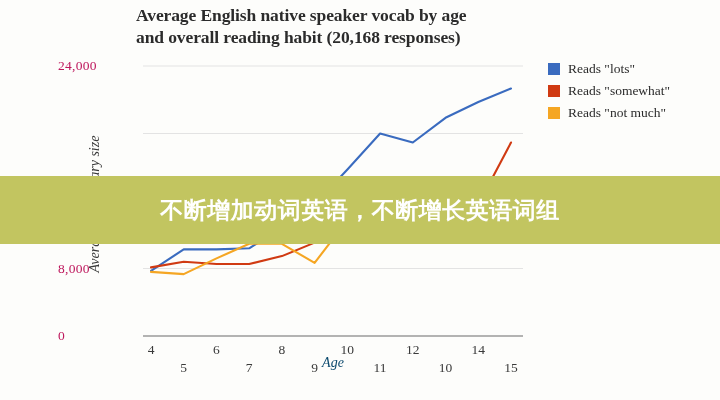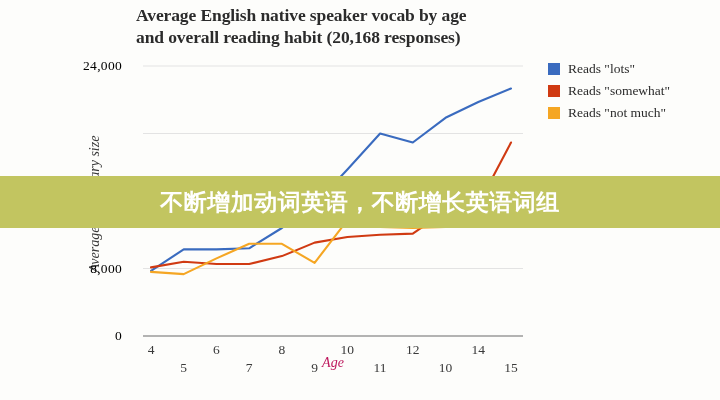--- a/index.html
+++ b/index.html
@@ -42,26 +42,25 @@
   #plot-area {
     position: absolute;
     left: 143px; top: 62px;
     width: 380px; height: 277px;
   }
   #plot-svg { display: block; }
 
   
   .y-tick-label {
     position: absolute;
-    right: 16px;
+    right: 6px;
     width: 74px;
-    text-align: right;
     font-family: "Liberation Serif", "DejaVu Serif", serif;
     font-size: 13.5px;
-    color: #000000;
+    color: #be185d;
     letter-spacing: 0.3px;
     transform: translateY(-50%);
   }
   #y-axis-labels {
     position: absolute;
     left: 58px; top: 0;
     width: 80px; height: 400px;
   }
   #y-axis-title {
     position: absolute;
@@ -95,21 +94,21 @@
   .x-tick-label.row-a { top: 4px; }
   .x-tick-label.row-b { top: 22px; }
   #x-axis-title {
     position: absolute;
     left: 143px; top: 355px;
     width: 380px;
     text-align: center;
     font-family: "Liberation Serif", "DejaVu Serif", serif;
     font-style: italic;
     font-size: 14px;
-    color: #be185d;
+    color: #0c4a6e;
   }
 
   
   #legend {
     position: absolute;
     left: 548px; top: 58px;
     width: 168px;
   }
   .legend-row {
     display: flex;
@@ -126,21 +125,21 @@
     font-family: "Liberation Serif", "DejaVu Serif", serif;
     font-size: 13.5px;
     color: #2b2b2b;
     white-space: nowrap;
   }
 
   
   #overlay-banner {
     position: absolute;
     left: 0; top: 176px;
-    width: 720px; height: 52px;
+    width: 720px; height: 68px;
     background: #c2c560;
     display: flex;
     align-items: center;
     justify-content: center;
     z-index: 20;
   }
   #overlay-banner-text {
     font-family: "DejaVu Sans", "Liberation Sans", sans-serif;
     font-weight: bold;
     font-size: 23px;

